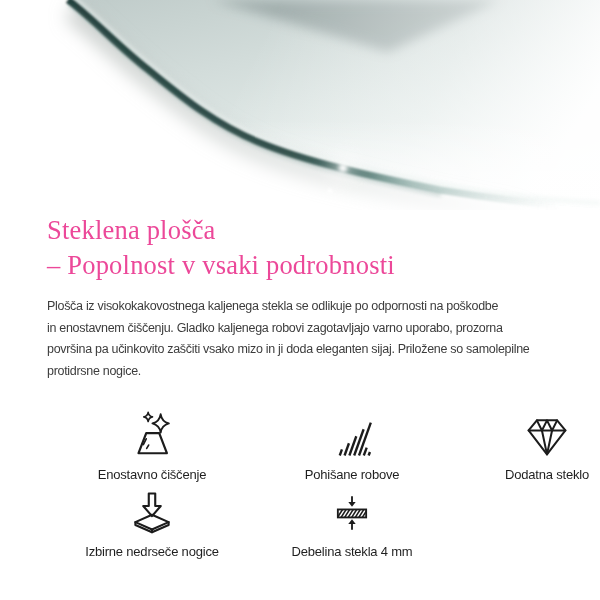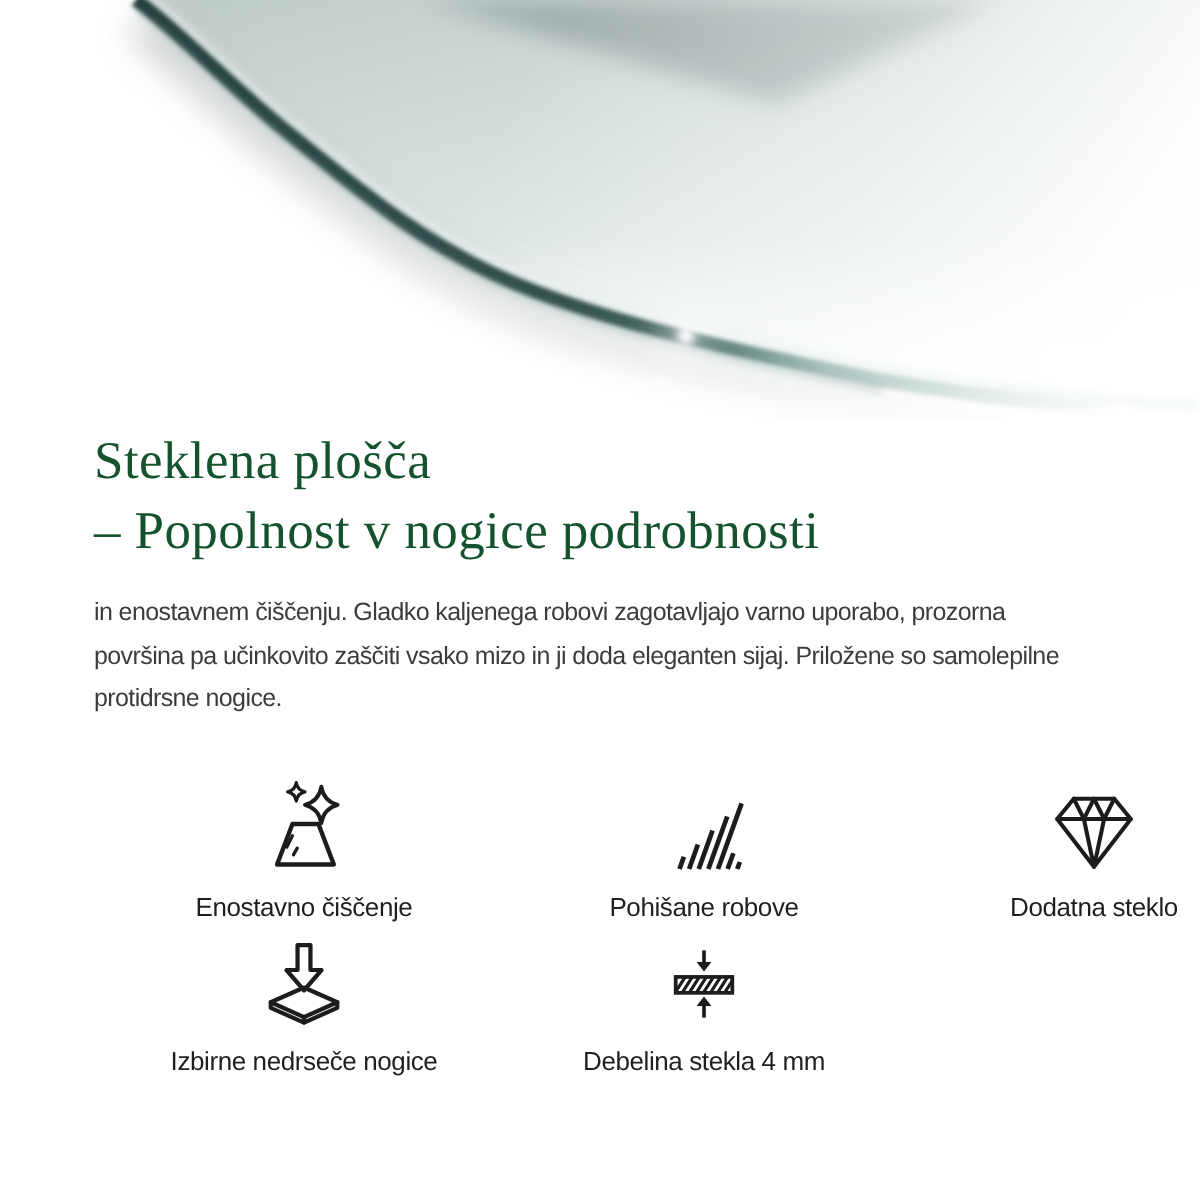--- a/index.html
+++ b/index.html
@@ -11,21 +11,21 @@
   .page{width:600px;height:600px;position:relative;background:#ffffff;}
 
   
   .hero{width:600px;height:210px;position:relative;overflow:hidden;}
   .hero svg{display:block;}
 
   
   .content{padding:0 30px 0 47px;}
   .title{
     font-family:"Liberation Serif","DejaVu Serif",serif;
-    font-weight:400;color:#14532d;margin:3px 0 0 0;
+    font-weight:400;color:#ec4899;margin:3px 0 0 0;
     font-size:26.5px;line-height:35px;letter-spacing:.2px;
   }
   .title div{white-space:nowrap;}
   .desc{
     margin-top:13px;color:#3c3c3c;
     font-size:12.5px;line-height:21.5px;letter-spacing:-0.3px;
   }
   .desc div{white-space:nowrap;}
 
   
@@ -122,24 +122,25 @@
         <line x1="-12" y1="0" x2="12" y2="0" stroke="#ffffff" stroke-width="1.8" filter="url(#b1)"></line>
         <line x1="0" y1="-6" x2="0" y2="6" stroke="#ffffff" stroke-width="1.5" filter="url(#b1)"></line>
         <circle r="2.5" fill="#ffffff" filter="url(#b1)"></circle>
       </g>
     </svg>
   </div>
 
   <div class="content">
     <h1 class="title">
       <div>Steklena plošča</div>
-      <div>– Popolnost v nogice podrobnosti</div>
+      <div>– Popolnost v vsaki podrobnosti</div>
     </h1>
 
     <div class="desc">
+      <div>Plošča iz visokokakovostnega kaljenega stekla se odlikuje po odpornosti na poškodbe</div>
       <div>in enostavnem čiščenju. Gladko kaljenega robovi zagotavljajo varno uporabo, prozorna</div>
       <div>površina pa učinkovito zaščiti vsako mizo in ji doda eleganten sijaj. Priložene so samolepilne</div>
       <div>protidrsne nogice.</div>
     </div>
 
     <div class="features">
 
       <div class="feature">
         <div class="ficon">
           <svg width="50" height="50" viewBox="0 0 52 52" fill="none" stroke="#1c1c1c" stroke-width="2.3" stroke-linecap="round" stroke-linejoin="round">

